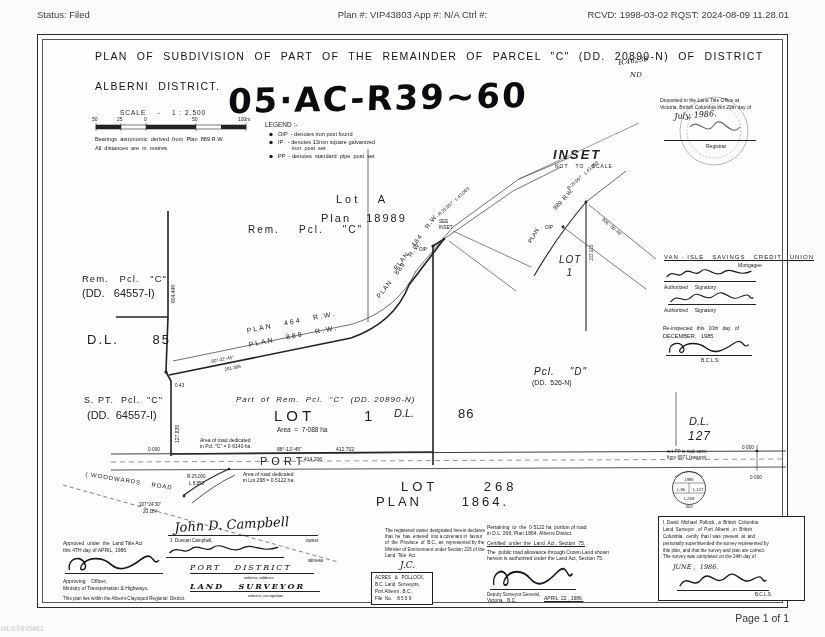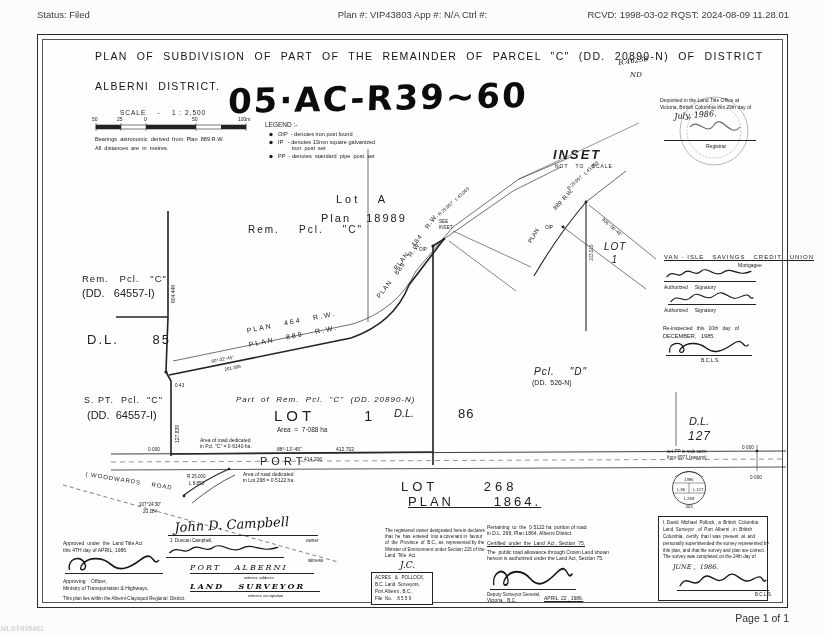--- a/index.html
+++ b/index.html
@@ -168,21 +168,21 @@
     <div class="t fs65" style="left:227px;top:86px;">LEGEND :-</div>
     <div class="t fs55" style="left:240px;top:96px;">OIP  - denotes iron post found</div>
     <div class="t fs55" style="left:240px;top:104px;">IP   - denotes 13mm square galvanized</div>
     <div class="t fs55" style="left:254px;top:110px;">iron  post  set</div>
     <div class="t fs55" style="left:240px;top:118px;">PP  - denotes  standard  pipe  post  set</div>
 
     <div class="t fs13 ls2 sl" style="left:515px;top:112px;font-weight:600;">INSET</div>
     <div class="t fs5 ls1" style="left:517px;top:128px;">NOT   TO   SCALE</div>
     <div class="t fs6 rot" style="left:489px;top:206px;transform:rotate(-60deg);">PLAN</div>
     <div class="t fs6 rot" style="left:514px;top:172px;transform:rotate(-48deg);">889  R.W.</div>
-    <div class="t fs10 ls1 sl" style="left:521px;top:206px;margin-left:45px;">LOT
+    <div class="t fs10 ls1 sl" style="left:521px;top:219px;">LOT
   1</div>
     <div class="t fs45" style="left:507px;top:190px;">OIP</div>
     <div class="t fs45 rot" style="left:551px;top:226px;transform:rotate(-90deg);">103.919</div>
     <div class="t fs45 rot" style="left:528px;top:152px;transform:rotate(-42deg);">R 25.057   L 43.003</div>
     <div class="t fs45 rot" style="left:566px;top:182px;transform:rotate(40deg);">306°-56'-45"</div>
 
     <div class="t fs11 ls3" style="left:298px;top:158px;">Lot   A</div>
     <div class="t fs11 ls2" style="left:283px;top:177px;">Plan   18989</div>
     <div class="t fs10 ls2" style="left:210px;top:189px;">Rem.    Pcl.    "C"</div>
     <div class="t fs95 ls1" style="left:44px;top:238px;">Rem.   Pcl.   "C"</div>
@@ -202,21 +202,21 @@
     <div class="t fs10 sl ls1" style="left:496px;top:331px;">Pcl.    "D"</div>
     <div class="t fs7" style="left:494px;top:344px;">(DD.  526-N)</div>
     <div class="t fs11 sl" style="left:651px;top:380px;">D.L.</div>
     <div class="t fs12 sl ls1" style="left:650px;top:394px;">127</div>
     <div class="t fs45" style="left:401px;top:184px;">SEE
 INSET</div>
     <div class="t fs45" style="left:381px;top:212px;">OIP</div>
     <div class="t fs45 rot" style="left:399px;top:178px;transform:rotate(-42deg);">R 25.057   L 43.003</div>
     <div class="t fs11 ls4" style="left:222px;top:420px;">PORT</div>
     <div class="t fs13 ls4" style="left:363px;top:444px;text-align:right;">LOT      268</div>
-    <div class="t fs13 ls3" style="left:370px;top:459px;text-decoration:underline;">PLAN      1864.</div>
+    <div class="t fs13 ls3" style="left:338px;top:459px;">PLAN      1864.</div>
     <div class="t fs6 ls1 rot" style="left:48px;top:436px;transform:rotate(9deg);">( WOODWARDS    ROAD</div>
     <div class="t fs5" style="left:162px;top:402px;">Area of road dedicated
 in Pcl. "C" = 0·6140 ha.</div>
     <div class="t fs5" style="left:205px;top:436px;">Area of road dedicated
 in Lot 268 = 0·5122 ha.</div>
     <div class="t fs45" style="left:629px;top:414px;">set PP in rock cairn
 from 6971 (swamp)</div>
     <div class="t fs5" style="left:239px;top:411px;">88°-13'-45"</div>
     <div class="t fs5" style="left:298px;top:411px;">412.702</div>
     <div class="t fs5" style="left:266px;top:421px;">414.206</div>
@@ -270,21 +270,21 @@
     <div class="t fs13 hand rot" style="left:136px;top:485px;transform:rotate(-3deg);">John D. Campbell</div>
     <div class="sigline" style="left:130px;top:500px;width:150px;"></div>
     <div class="t fs45" style="left:132px;top:503px;">J. Duncan Campbell,</div>
     <div class="t fs45" style="left:268px;top:503px;">owner</div>
     <div class="sigline" style="left:128px;top:508px;width:118px;height:14px;">
       <svg viewBox="0 0 90 16" preserveAspectRatio="none" width="118" height="14">
           <path class="sg" d="M3 11 C9 2 13 14 19 7 S30 12 36 5 S50 13 58 6 S72 12 85 5"></path>
         </svg>
     </div>
     <div class="t fs45" style="left:270px;top:523px;">witness</div>
-    <div class="sigline t fs8 hand ls2" style="left:152px;top:528px;width:124px;">PORT   ALBERNI</div>
+    <div class="sigline t fs8 hand ls2" style="left:152px;top:528px;width:124px;">PORT   DISTRICT</div>
     <div class="t fs4" style="left:206px;top:540px;">witness address</div>
     <div class="sigline t fs8 hand ls2" style="left:152px;top:546px;width:130px;font-weight:bold;">LAND   SURVEYOR</div>
     <div class="t fs4" style="left:210px;top:558px;">witness occupation</div>
 
     <div class="t fs45" style="left:347px;top:493px;line-height:1.35;">The registered owner designated herein declares
 that  he  has  entered  into a covenant in  favour
 of  the  Province  of  B.C., as  represented by the
 Minister of Environment under Section 215 of the
 Land  Title  Act.</div>
     <div class="t fs9 hand" style="left:362px;top:525px;">J.C.</div>
@@ -303,21 +303,21 @@
 hereon is authorized under the Land Act, Section 75.</div>
     <div class="sigline" style="left:452px;top:530px;width:86px;height:24px;">
       <svg viewBox="0 0 90 16" preserveAspectRatio="none" width="86" height="24">
           <path class="sg" d="M4 13 C2 5 14 1 18 8 C22 15 10 15 16 9 S34 3 42 9 S58 13 70 5 S80 11 86 6"></path>
         </svg>
     </div>
     <div class="t fs45" style="left:449px;top:557px;">Deputy Surveyor General,
 Victoria,   B.C.</div>
     <div class="t fs5 ul" style="left:506px;top:560px;">APRIL  22 , 1986.</div>
 
-    <div class="box" style="left:620px;top:481px;width:110px;height:85px;">
+    <div class="box" style="left:620px;top:481px;width:147px;height:85px;">
       <div class="t fs45" style="left:4px;top:3px;line-height:1.5;">I, David  Michael  Pollock , a  British  Columbia
 Land  Surveyor , of  Port  Alberni , in  British
 Columbia,  certify  that I was  present  at  and
 personally superintended the survey represented by
 this plan, and that the survey and plan are correct.
 The survey was completed on the 24th day of</div>
       <div class="t fs65 hand" style="left:14px;top:46px;">JUNE ,  1986.</div>
       <div class="sigline" style="left:18px;top:56px;width:92px;height:17px;">
         <svg viewBox="0 0 90 16" preserveAspectRatio="none" width="92" height="17">
             <path class="sg" d="M3 12 C10 0 16 16 24 6 S38 14 48 4 S62 13 74 6 S82 10 87 7"></path>

